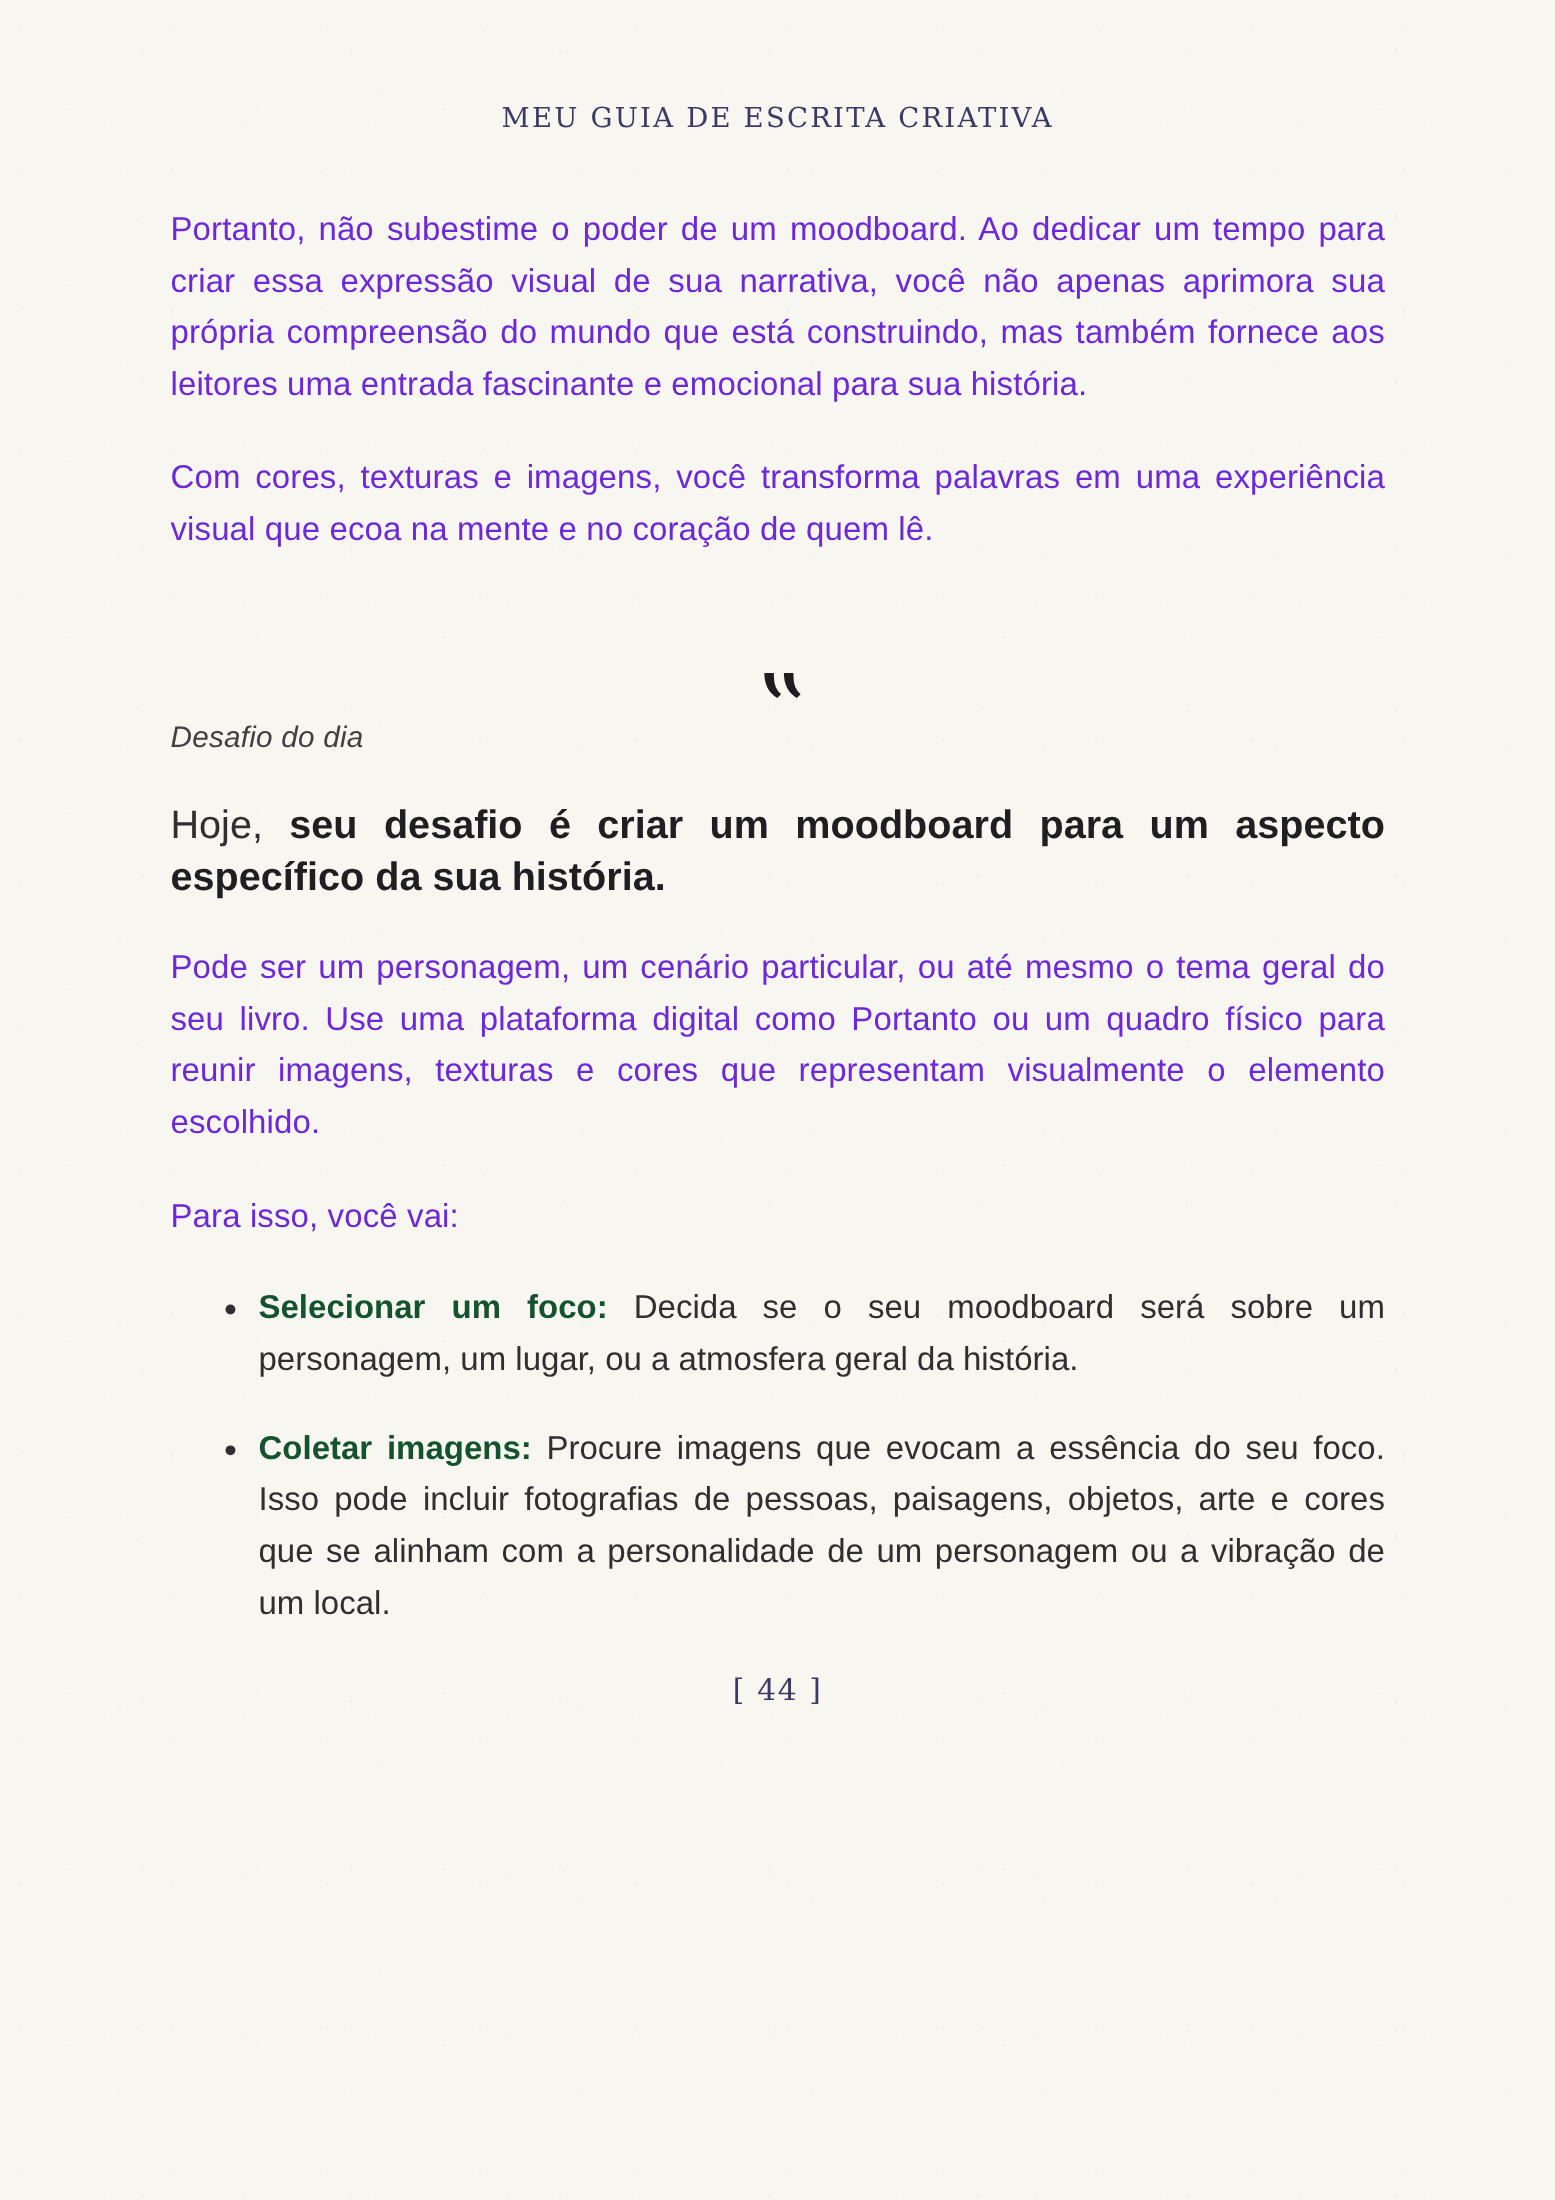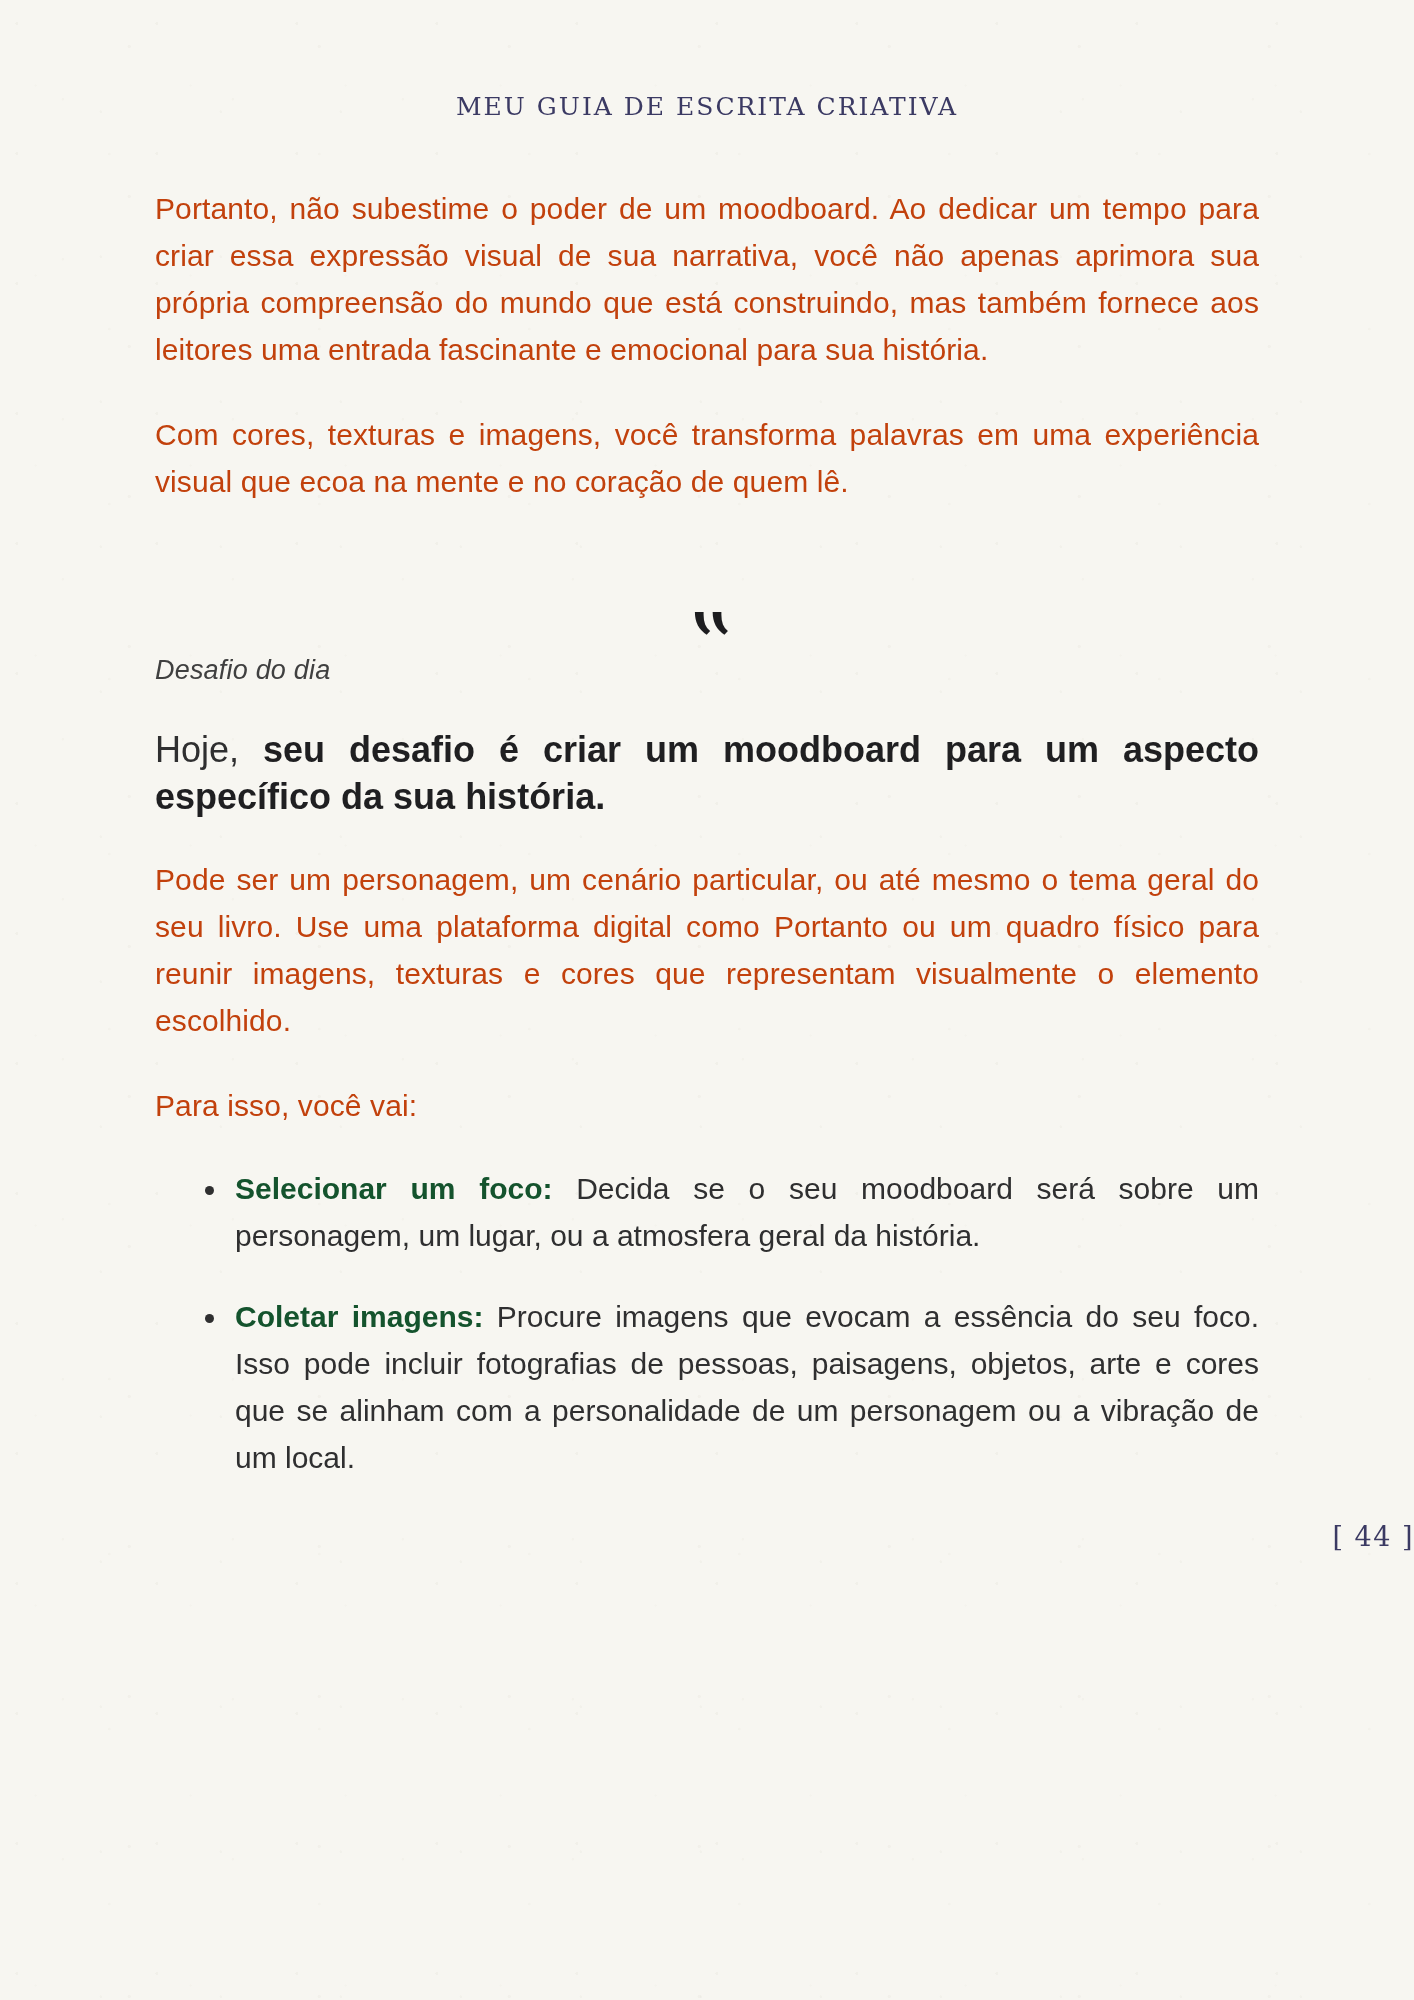--- a/index.html
+++ b/index.html
@@ -53,21 +53,21 @@
 
   
   .content {
     margin-top: 64px;
   }
 
   p.body-text {
     margin: 0 0 0 0;
     font-size: 30px;
     line-height: 47px;
-    color: #c2410c;
+    color: #6d28d9;
     text-align: justify;
     font-weight: 400;
     letter-spacing: 0.1px;
   }
   p.body-text + p.body-text,
   p.body-text + .challenge-block,
   .spaced {
     margin-top: 38px;
   }
 
@@ -142,21 +142,21 @@
     font-weight: 700;
     color: #14532d;
   }
 
   
   .page-footer {
     position: absolute;
     left: 0;
     right: 0;
     bottom: 48px;
-    text-align: right;
+    text-align: center;
     font-family: "DejaVu Serif", "Liberation Serif", serif;
     font-size: 27px;
     letter-spacing: 1.5px;
     color: #3b3a63;
   }
 </style>
 </head>
 <body>
 
 <div class="paper-grain"></div>

